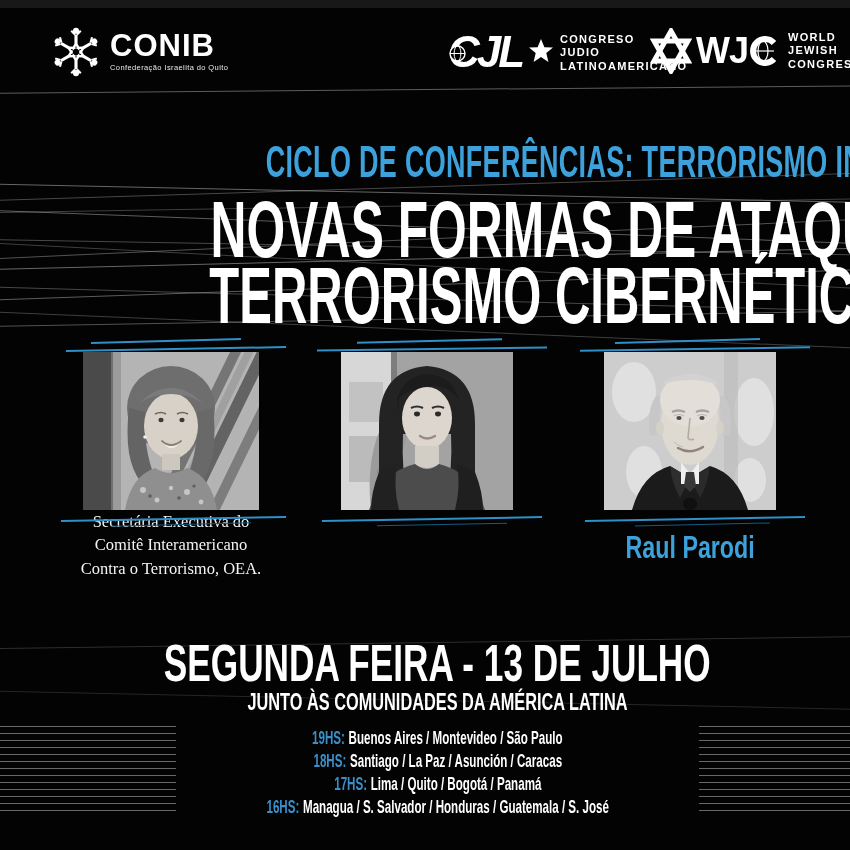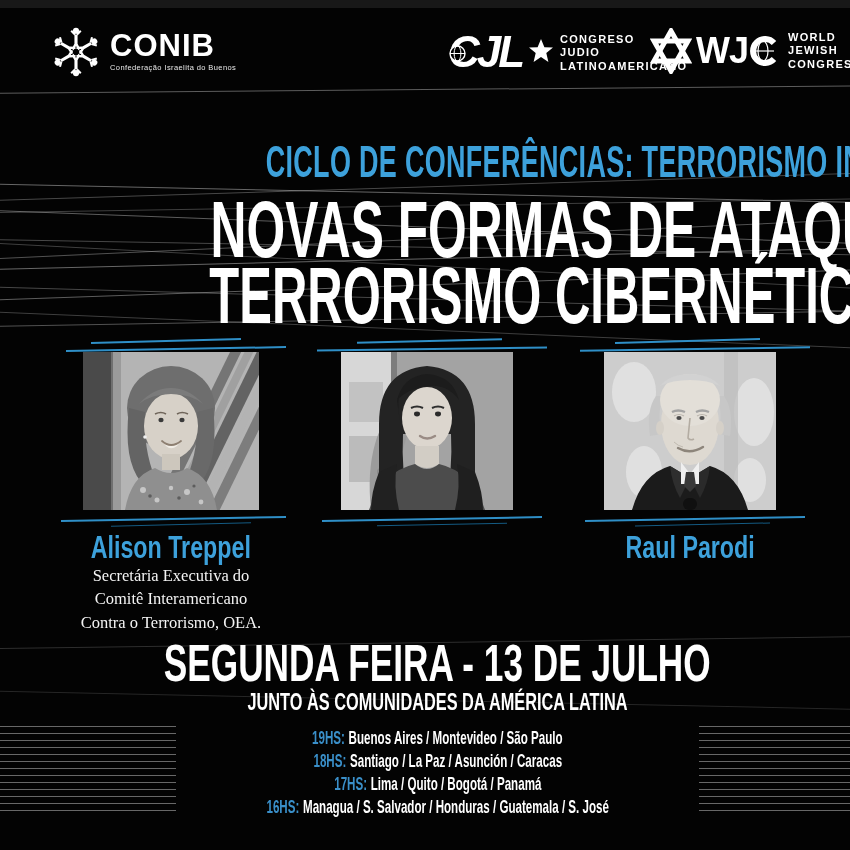--- a/index.html
+++ b/index.html
@@ -97,21 +97,21 @@
           <use href="#fig" transform="rotate(0) translate(0,-2)"></use>
           <use href="#fig" transform="rotate(60) translate(0,-2)"></use>
           <use href="#fig" transform="rotate(120) translate(0,-2)"></use>
           <use href="#fig" transform="rotate(180) translate(0,-2)"></use>
           <use href="#fig" transform="rotate(240) translate(0,-2)"></use>
           <use href="#fig" transform="rotate(300) translate(0,-2)"></use>
         </g>
       </svg>
       <div>
         <div class="conib-name">CONIB</div>
-        <div class="conib-tag">Confederação Israelita do Buenos</div>
+        <div class="conib-tag">Confederação Israelita do Quito</div>
       </div>
     </div>
 
     <div class="logo cjl">
       <div class="cjl-mark">
         <span class="cjl-abbr">CJL</span>
         <svg class="cjl-globe" width="17" height="17" viewBox="0 0 17 17">
           <circle cx="8.5" cy="8.5" r="7.5" fill="#000" stroke="#fff" stroke-width="1.4"></circle>
           <ellipse cx="8.5" cy="8.5" rx="3.4" ry="7.5" fill="none" stroke="#fff" stroke-width="1"></ellipse>
           <line x1="1" y1="8.5" x2="16" y2="8.5" stroke="#fff" stroke-width="1"></line>
@@ -188,23 +188,20 @@
           <circle cx="88" cy="136" r="2.2"></circle>
         </g>
       <g fill="#5d5d5d">
           <circle cx="67" cy="144" r="1.8"></circle>
           <circle cx="96" cy="146" r="1.8"></circle>
           <circle cx="111" cy="134" r="1.6"></circle>
         </g>
     </svg>
     <div class="aline" style="top:182px; left:6%; width:90%; transform:rotate(-1deg)"></div>
     <div class="aline echo" style="top:188px; left:26%; width:56%; transform:rotate(-1.4deg)"></div>
-    <div class="name">
-      <span class="cx" style="--s:.75">Alison Treppel</span>
-    </div>
     <div class="bio">Secretária Executiva do
 Comitê Interamericano
 Contra o Terrorismo, OEA.</div>
   </div>
 
   <div class="card" style="left:302px">
     <div class="aline" style="top:4px; left:22%; width:58%; transform:rotate(-1.4deg)"></div>
     <div class="aline" style="top:12px; left:6%; width:92%; transform:rotate(-.8deg)"></div>
     <svg class="photo" width="172" height="158" viewBox="0 0 172 158">
       <rect width="172" height="158" fill="#a3a3a3"></rect>

